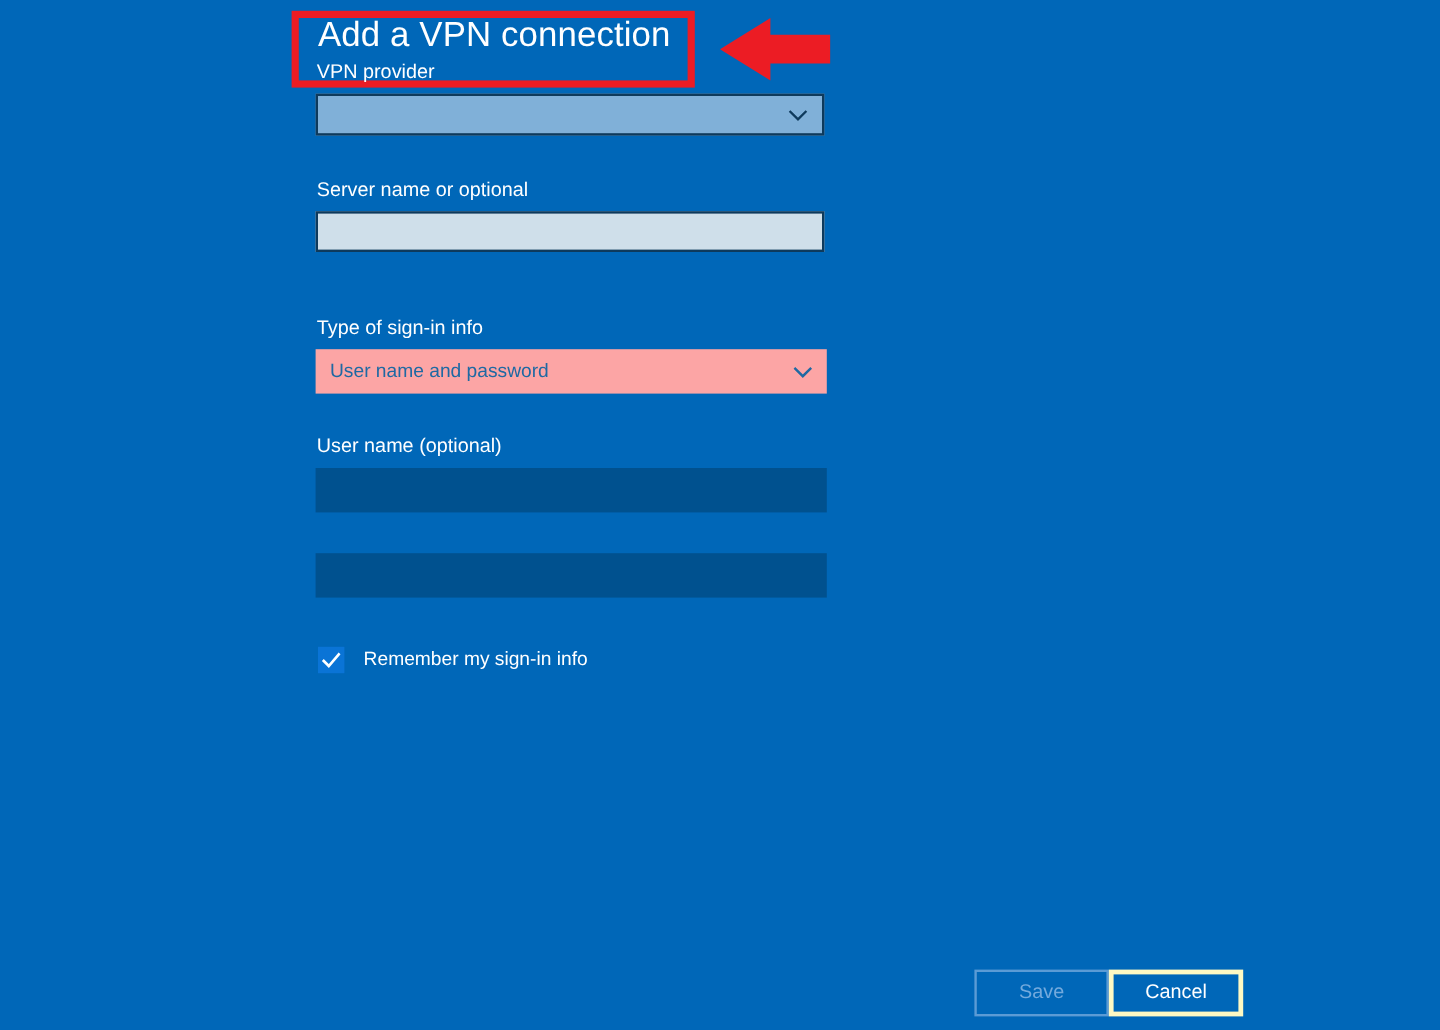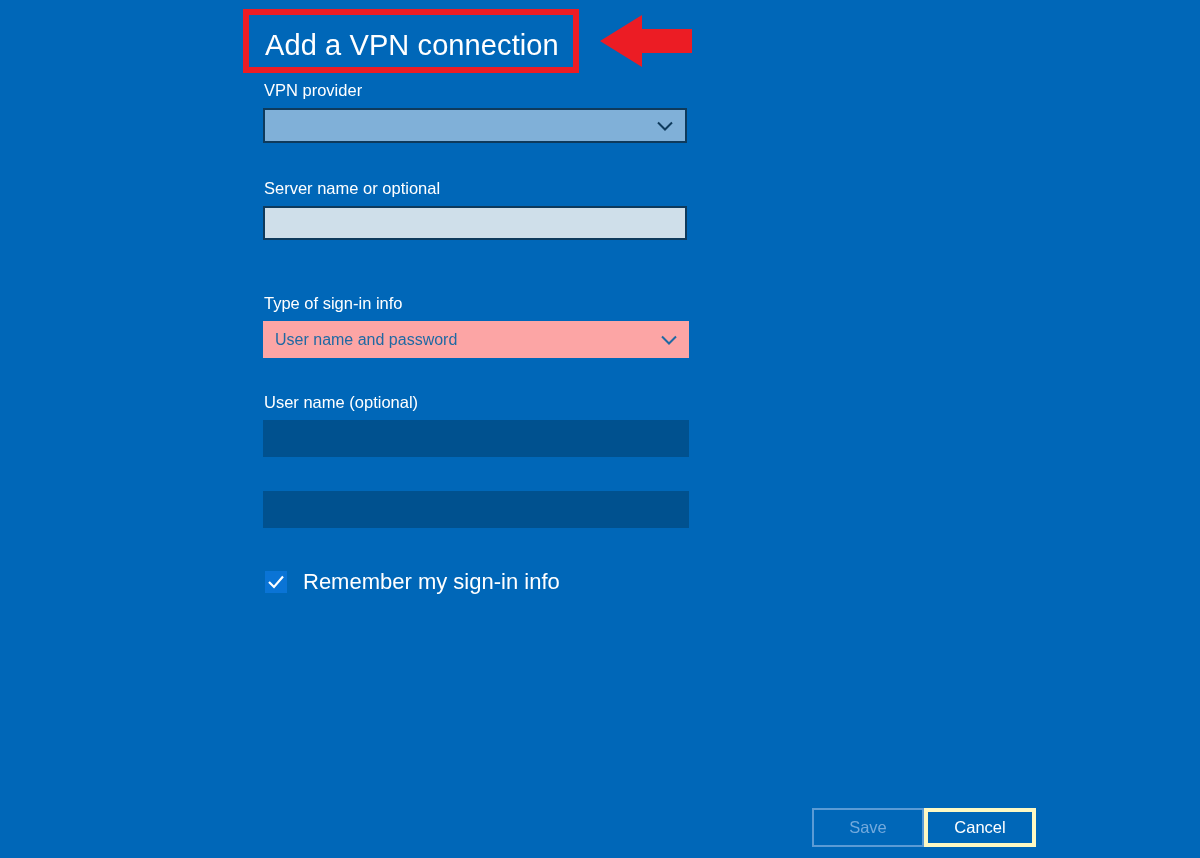--- a/index.html
+++ b/index.html
@@ -44,21 +44,21 @@
     width: 426px;
   }
 
   .page-title {
     color: #ffffff;
     font-size: 29px;
     font-weight: 400;
     line-height: 34px;
     letter-spacing: 0.1px;
     margin: 0;
-    padding-top: 28px;
+    padding-top: 12px;
     padding-left: 2px;
     white-space: nowrap;
   }
 
   .field {
     margin-top: 0;
   }
   .field-label {
     color: #ffffff;
     font-size: 16.5px;
@@ -136,21 +136,21 @@
     position: relative;
     flex: 0 0 auto;
   }
   .checkbox svg {
     position: absolute;
     left: 3px;
     top: 4px;
   }
   .check-label {
     color: #ffffff;
-    font-size: 22px;
+    font-size: 16px;
     margin-left: 16px;
     white-space: nowrap;
   }
 
   
   .footer {
     position: absolute;
     left: 812px;
     top: 808px;
     display: flex;
@@ -180,21 +180,21 @@
 
 <div class="annot-box"></div>
 <svg class="annot-arrow" viewBox="0 0 92 56">
   <polygon points="0,28 42,2 42,16 92,16 92,40 42,40 42,54" fill="#ec1c24"></polygon>
 </svg>
 
 <div class="form">
 
   <h1 class="page-title">Add a VPN connection</h1>
 
-  <div class="field" style="margin-top:18px;">
+  <div class="field" style="margin-top:4px;">
     <div class="field-label">VPN provider</div>
     <div class="combo">
       <span class="combo-value"></span>
       <svg class="chev" viewBox="0 0 16 10">
         <polyline points="1,1.5 8,8.5 15,1.5" fill="none" stroke="#0e3a5c" stroke-width="2"></polyline>
       </svg>
     </div>
   </div>
 
 

